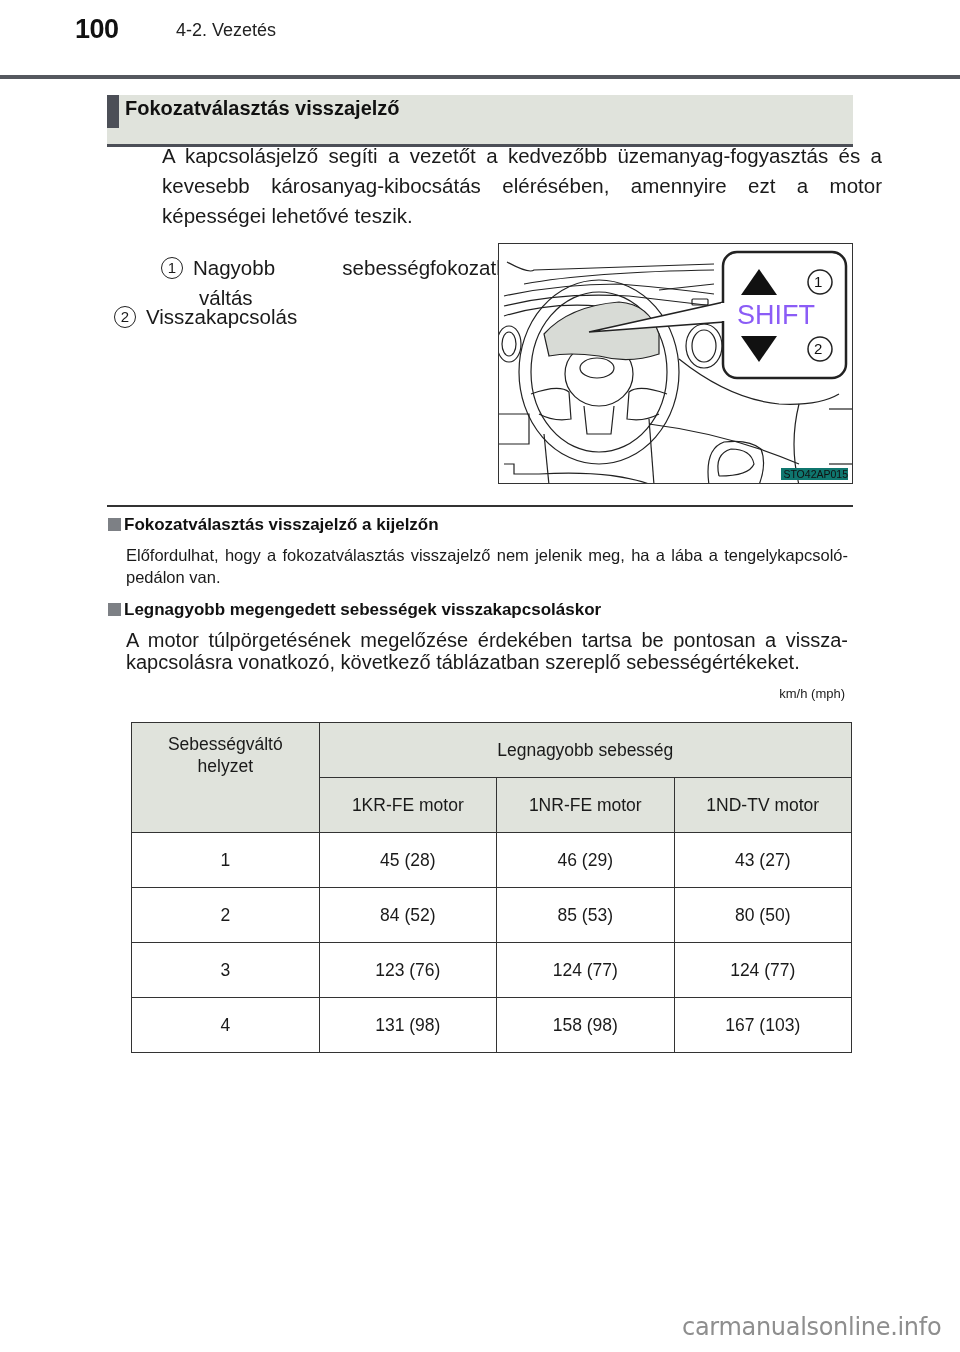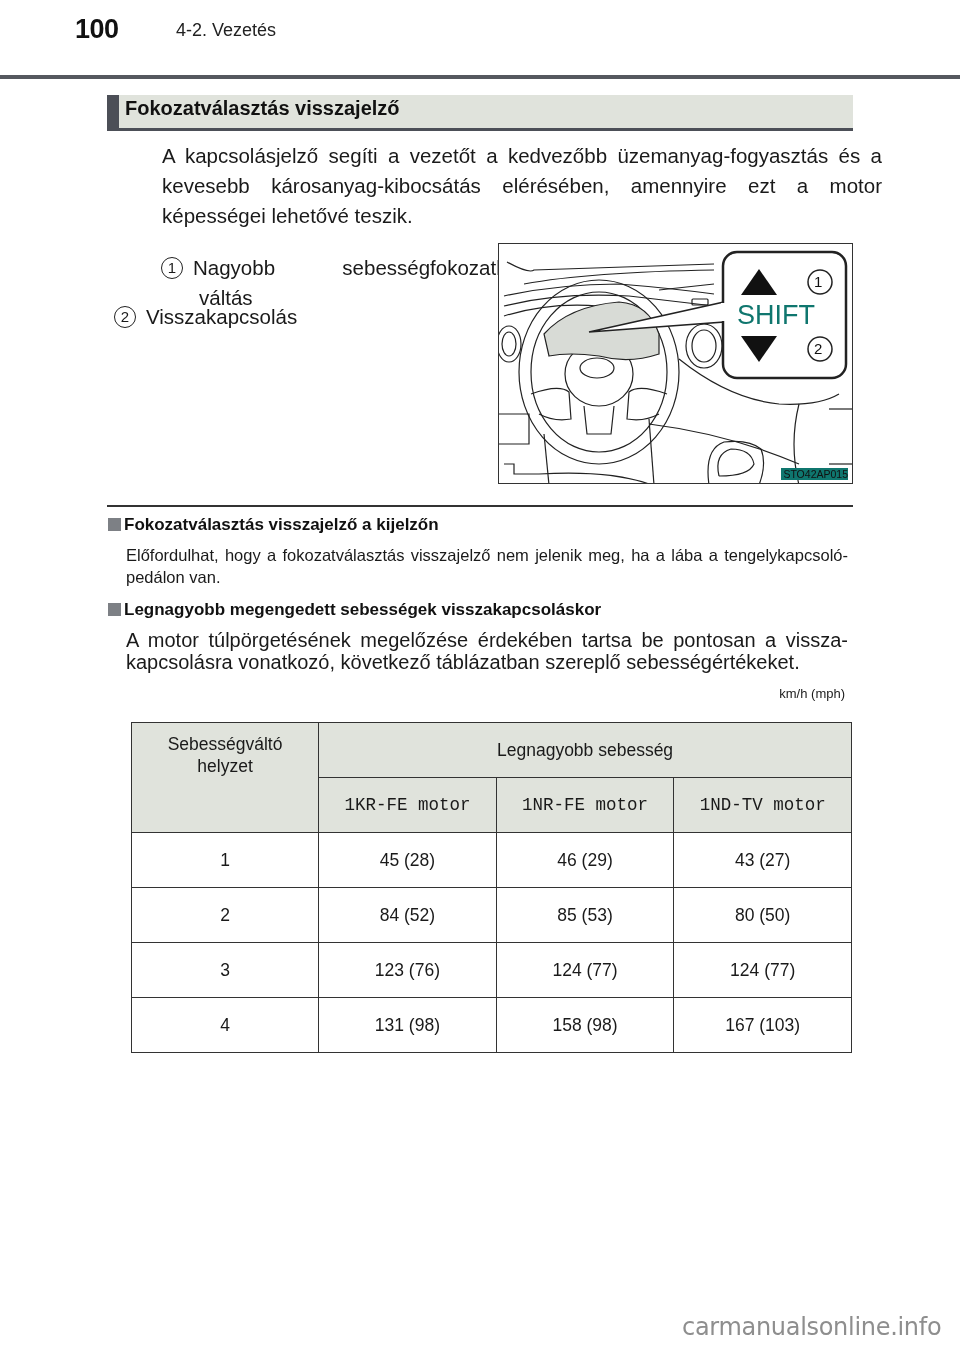--- a/index.html
+++ b/index.html
@@ -13,21 +13,21 @@
     }
     .section-label {
       position: absolute; left: 176px; top: 20px;
       font-size: 18px; color: #222;
     }
     .header-rule {
       position: absolute; left: 0; top: 75px; width: 960px; height: 4px;
       background: #55585f;
     }
     .title-bar {
-      position: absolute; left: 107px; top: 95px; width: 746px; height: 36px;
+      position: absolute; left: 107px; top: 95px; width: 746px; height: 52px;
       background: #e0e3dc; border-bottom: 3px solid #4c4f57;
       box-sizing: border-box;
     }
     .title-bar .accent {
       position: absolute; left: 0; top: 0; width: 12px; height: 33px; background: #4c4f57;
     }
     .title-bar .title {
       position: absolute; left: 18px; top: 2px;
       font-size: 20px; font-weight: bold; color: #111;
     }
@@ -78,21 +78,21 @@
       border-collapse: collapse; font-size: 17.5px; color: #1a1a1a;
     }
     table.speeds td, table.speeds th {
       border: 1.5px solid #333; text-align: center; font-weight: normal; padding: 8px;
     }
     table.speeds th { background: #e0e3dc; }
     table.speeds tr.h1 th { height: 38px; }
     table.speeds tr.h2 th { height: 38px; }
     table.speeds td { height: 38px; }
     .col0 { width: 180px; }
-    .col { width: 180px; font-family: Liberation Mono, monospace; }
+    .col { width: 180px; }
     .pos-header { vertical-align: top; padding-top: 10px !important; line-height: 22px; }
     .watermark {
       position: absolute; left: 682px; top: 1313px; font-size: 24px; color: #8e8e8e;
       font-family: "DejaVu Sans", sans-serif; letter-spacing: -0.3px;
     }
   </style>
 </head>
 <body>
 
 <div class="page-number">100</div>
@@ -159,21 +159,21 @@
 
     <path d="M90 88 L225 58 L225 78 Z" fill="#ffffff" stroke="#222" stroke-width="1.5"></path>
 
     <rect x="224" y="8" width="123" height="126" rx="14" ry="14" fill="#ffffff" stroke="#222" stroke-width="2.5"></rect>
     <rect x="222" y="59" width="6" height="18" fill="#ffffff"></rect>
     <polygon points="260,25 278,51 242,51" fill="#111"></polygon>
     <polygon points="242,92 278,92 260,118" fill="#111"></polygon>
     <circle cx="321" cy="38" r="12" fill="#fff" stroke="#222" stroke-width="1.5"></circle>
     <circle cx="321" cy="105" r="12" fill="#fff" stroke="#222" stroke-width="1.5"></circle>
   </svg>
-  <div style="position:absolute;left:238px;top:56px;font-size:27px;color:#0f766e;">SHIFT</div>
+  <div style="position:absolute;left:238px;top:56px;font-size:27px;color:#8b5cf6;">SHIFT</div>
   <div style="position:absolute;left:315px;top:29px;font-size:15px;color:#111;">1</div>
   <div style="position:absolute;left:315px;top:96px;font-size:15px;color:#111;">2</div>
   <div class="illus-code">STO42AP015</div>
 </div>
 
 <div class="section-rule"></div>
 
 <div class="sub-heading" style="top:515px;">
   <span class="sq"></span><span>Fokozatválasztás visszajelző a kijelzőn</span>
 </div>

